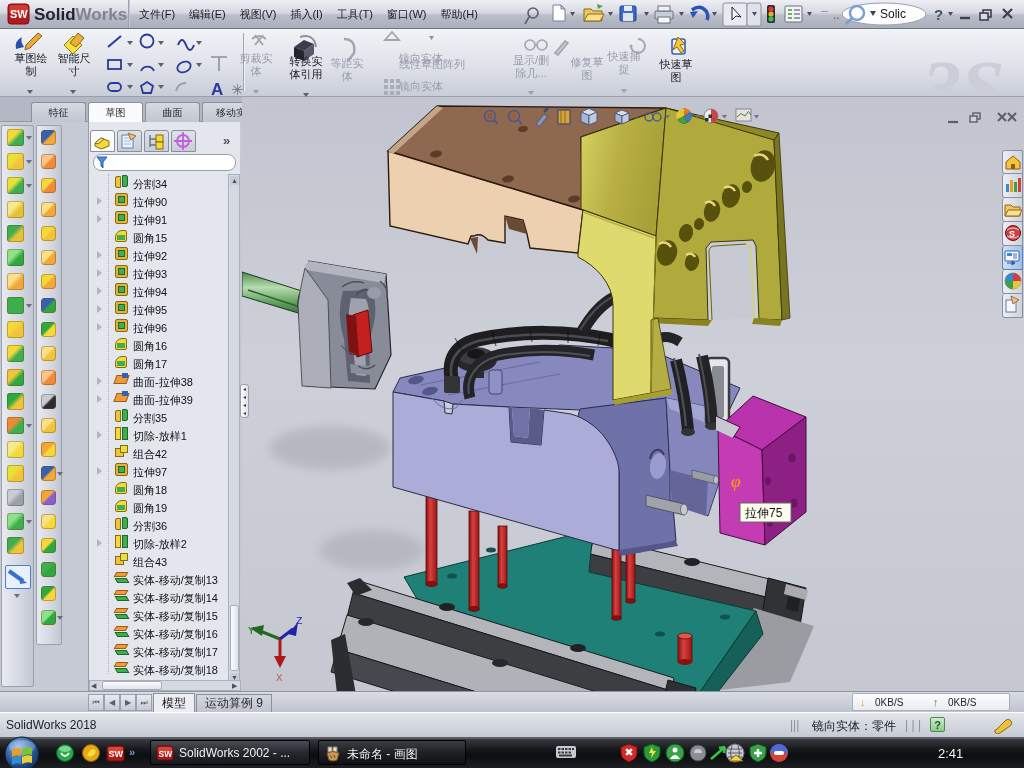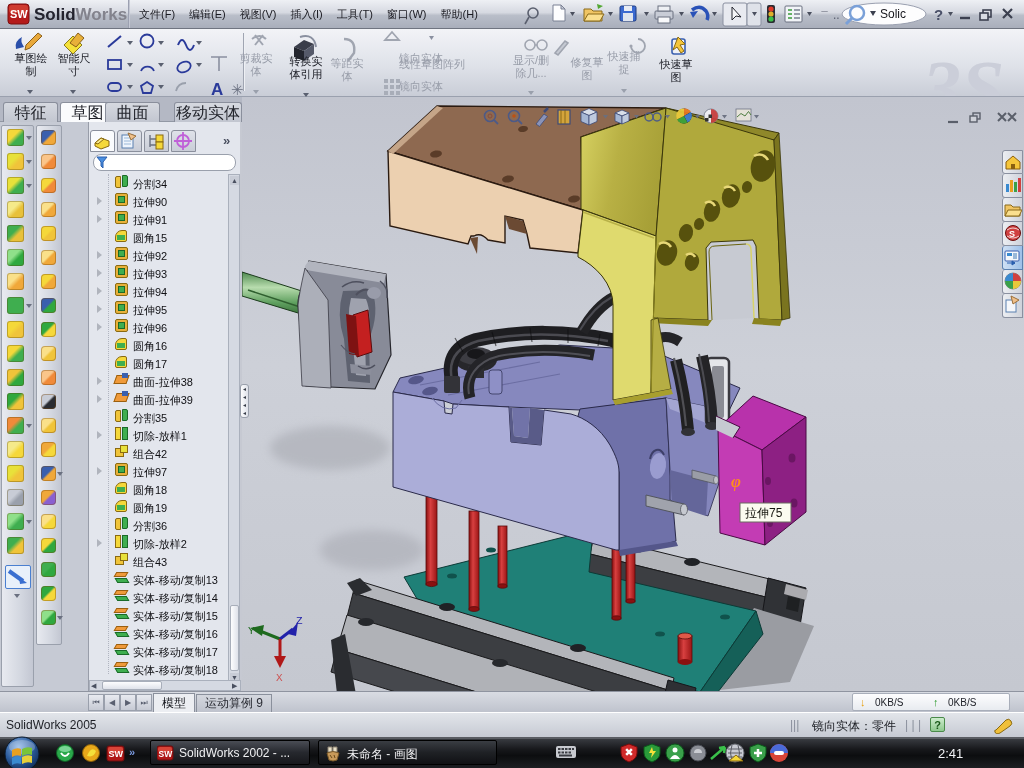--- a/index.html
+++ b/index.html
@@ -15,21 +15,21 @@
 
 #toolbar { left:0; top:29px; width:1024px; height:68px;
   background:linear-gradient(#f2f3f7,#dfe2e9 55%,#c9cdd7);
   border-bottom:1px solid #9aa0ae; }
 .tbtext { position:absolute; font-size:11px; color:#20222a; text-align:center; line-height:13px; }
 .tbgray { color:#989da9 !important; }
 .dn { position:absolute; width:0; height:0; border-left:3px solid transparent; border-right:3px solid transparent; border-top:4px solid #5a6070; }
 .dngray { border-top-color:#9aa0ac; }
 
 #tabbar { left:0; top:97px; width:355px; height:25px; background:#b4b8c4; border-bottom:1px solid #9298a4;}
-.ctab { position:absolute; top:5px; height:20px; background:linear-gradient(#d6d9e0,#c2c6d0); border:1px solid #8a8f9c; border-bottom:none; border-radius:3px 3px 0 0; font-size:16px; color:#23252c; text-align:center; line-height:19px; }
+.ctab { position:absolute; top:5px; height:20px; background:linear-gradient(#d6d9e0,#c2c6d0); border:1px solid #8a8f9c; border-bottom:none; border-radius:3px 3px 0 0; font-size:10px; color:#23252c; text-align:center; line-height:19px;margin-left:28px; }
 .ctab.active { background:#fafbfd; }
 
 #leftstrip { left:0; top:122px; width:88px; height:569px; background:#c6cad4; }
 .vtb { position:absolute; background:linear-gradient(90deg,#e8eaf0,#d3d7e0 60%,#c3c7d2); border:1px solid #9aa0ac; border-radius:2px; }
 .licon { position:absolute; width:17px; height:17px; border-radius:3px; }
 
 #treepanel { left:88px; top:122px; width:152px; height:569px; background:#e3e6ed; border-left:1px solid #989da9; }
 #treetabs { position:absolute; left:0; top:8px; width:152px; height:23px; }
 .ttab { position:absolute; top:0; height:22px; width:25px; background:linear-gradient(#dfe2e9,#c9cdd7); border:1px solid #8a8f9c; border-radius:3px 3px 0 0; }
 #filterbox { position:absolute; left:4px; top:32px; width:143px; height:17px; background:#fff; border:1px solid #9aa0ac; border-radius:8px; }
@@ -223,21 +223,21 @@
       <g transform="translate(172,6)">
         <rect x="0" y="2" width="13" height="15" rx="2" fill="#eef0f6" stroke="#3a5fae" stroke-width="1.6"></rect>
         <path d="M6 0 l7 7 l-5 1 l4 6 l-3 2 l-4 -6 l-4 3 z" fill="#f5c53a" stroke="#8a6a10"></path>
       </g>
     </svg>
   </div>
 
   <div id="tabbar" class="abs">
     <div class="ctab" style="left:3px;width:55px;">特征</div>
     <div class="ctab active" style="left:60px;width:55px;">草图</div>
-    <div class="ctab" style="left:105px;width:55px;">曲面</div>
+    <div class="ctab" style="left:117px;width:55px;">曲面</div>
     <div class="ctab" style="left:174px;width:68px;">移动实体</div>
     <div class="ctab" style="left:244px;width:48px;">评估</div>
     <div class="ctab" style="left:294px;width:58px;">DimXpert</div>
   </div>
 
   <div class="abs" id="viewport" style="left:242px;top:97px;width:782px;height:594px;">
 <svg width="782" height="594" viewBox="242 97 782 594" style="position:absolute;left:0;top:0;">
 <defs>
   <linearGradient id="vbg" x1="0" y1="0" x2="0" y2="1">
     <stop offset="0" stop-color="#c2c5cf"></stop>
@@ -852,21 +852,21 @@
     <div style="position:absolute;left:153px;top:1px;width:42px;height:19px;background:#eceef2;border:1px solid #8a909c;border-bottom:none;font-size:12px;text-align:center;line-height:18px;color:#16181e;">模型</div>
     <div style="position:absolute;left:196px;top:2px;width:76px;height:18px;background:linear-gradient(#d4d7de,#bfc3cd);border:1px solid #8a909c;border-bottom:none;font-size:12px;text-align:center;line-height:17px;color:#2a2c34;">运动算例 9</div>
     <div style="position:absolute;left:852px;top:1px;width:158px;height:18px;background:linear-gradient(#fdfdfe,#e8ebf0);border:1px solid #a8aeba;border-radius:2px;">
       <span style="position:absolute;left:7px;top:2px;color:#e8a010;font-size:11px;font-weight:bold;">↓</span>
       <span style="position:absolute;left:22px;top:3px;font-size:10px;color:#23252c;">0KB/S</span>
       <span style="position:absolute;left:80px;top:2px;color:#2a9a2a;font-size:11px;font-weight:bold;">↑</span>
       <span style="position:absolute;left:95px;top:3px;font-size:10px;color:#23252c;">0KB/S</span>
     </div>
   </div>
   <div id="statusbar" class="abs">
-    <span style="position:absolute;left:6px;top:5px;">SolidWorks 2005</span>
+    <span style="position:absolute;left:6px;top:5px;">SolidWorks 2018</span>
     <span style="position:absolute;left:790px;top:5px;color:#8a909c;">|||</span>
     <span style="position:absolute;left:812px;top:5px;">镜向实体：零件</span>
     <span style="position:absolute;left:905px;top:5px;color:#8a909c;">| | |</span>
     <div style="position:absolute;left:930px;top:4px;width:15px;height:15px;background:linear-gradient(#cdeccd,#8ec88e);border:1px solid #4a8a4a;border-radius:2px;font-size:11px;text-align:center;line-height:14px;color:#1a5a1a;font-weight:bold;">?</div>
     <svg style="position:absolute;left:993px;top:3px;" width="20" height="18">
         <path d="M3 14 L13 4 q3 -2 5 1 q2 3 -1 5 L7 17 q-4 2 -5 -1 q-1 -2 1 -2z" fill="#f0c03a" stroke="#8a6a10"></path>
       </svg>
   </div>
   <div id="taskbar" class="abs">
     <div style="position:absolute;left:0;top:0;width:1024px;height:2px;background:#5a5d63;"></div>
@@ -901,21 +901,21 @@
       <text x="74" y="13" font-size="11" font-weight="bold" fill="#7a9ae0" font-family="Liberation Sans">»</text>
     </svg>
     <div class="taskbtn" style="left:150px;width:160px;background:linear-gradient(#4a4d55,#26282e 50%,#17181c);">
       <svg style="position:absolute;left:6px;top:4px;" width="18" height="17">
           <rect x="0" y="1" width="16" height="14" rx="2" fill="#b01818" stroke="#6a0c0c"></rect>
           <rect x="1" y="2" width="14" height="5" rx="2" fill="#d84438"></rect>
           <text x="1.5" y="12" font-size="8.5" font-weight="bold" fill="#fff" font-family="Liberation Sans">SW</text>
         </svg>
       <span style="position:absolute;left:28px;top:5px;">SolidWorks 2002 - ...</span>
     </div>
-    <div class="taskbtn" style="left:318px;width:179px;">
+    <div class="taskbtn" style="left:318px;width:148px;">
       <svg style="position:absolute;left:6px;top:4px;" width="18" height="17">
           <path d="M3 2 h4 v5 h-4z M8 2 h4 v5 h-4z" fill="#e8e0c8" stroke="#8a8070"></path>
           <path d="M2 8 q6 -3 12 0 l-2 7 q-4 2 -8 0z" fill="#c89a5a" stroke="#7a5a2a"></path>
           <path d="M5 10 l2 3 M9 10 l1 3" stroke="#6a4a1a"></path>
         </svg>
       <span style="position:absolute;left:28px;top:5px;">未命名 - 画图</span>
     </div>
     <svg style="position:absolute;left:556px;top:9px;" width="22" height="14">
         <rect x="0" y="0" width="20" height="12" rx="2" fill="#c8cad0"></rect>
         <g fill="#3a3c42">

